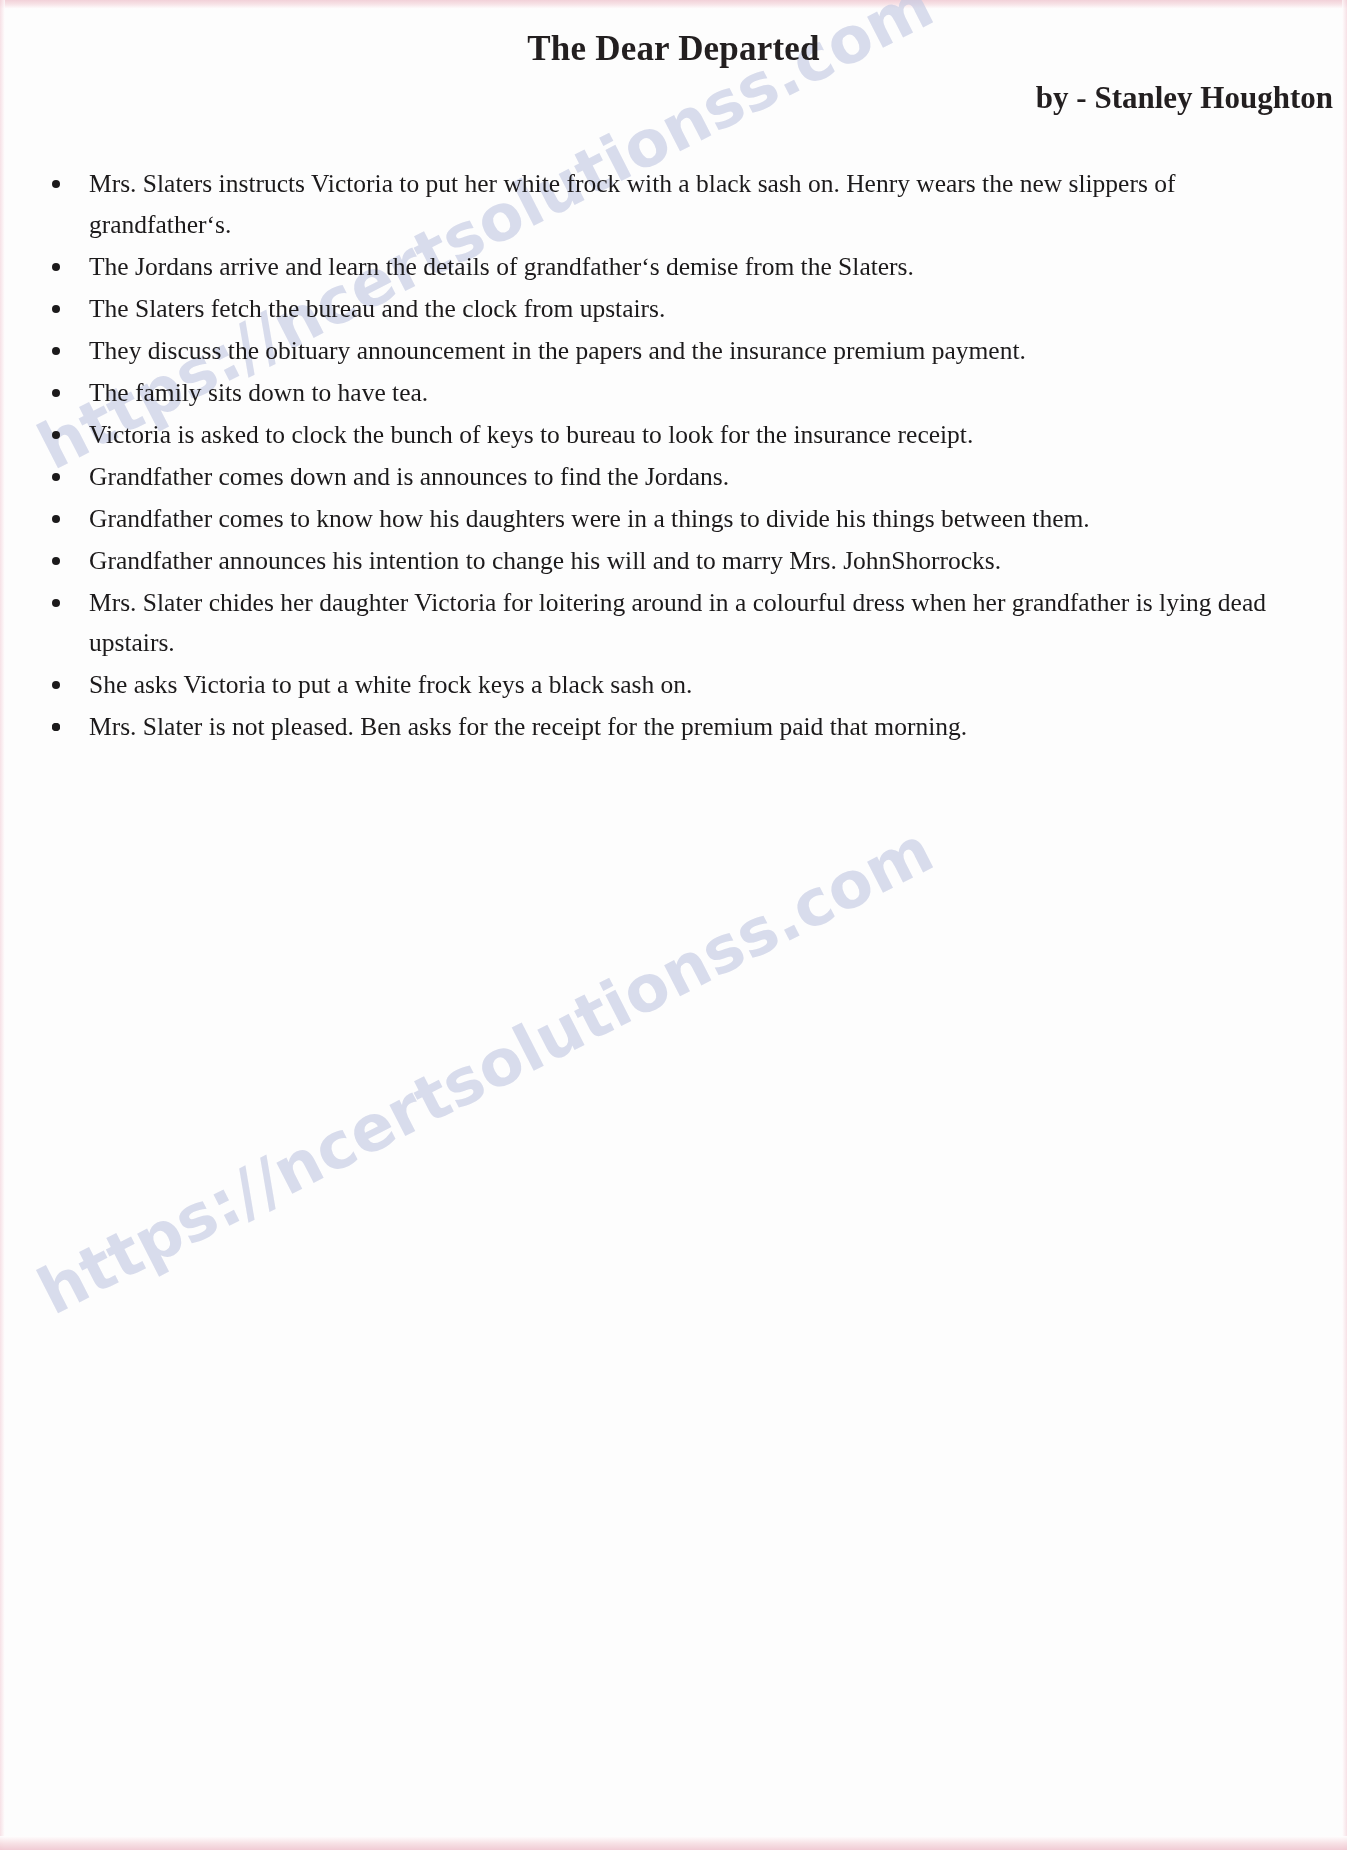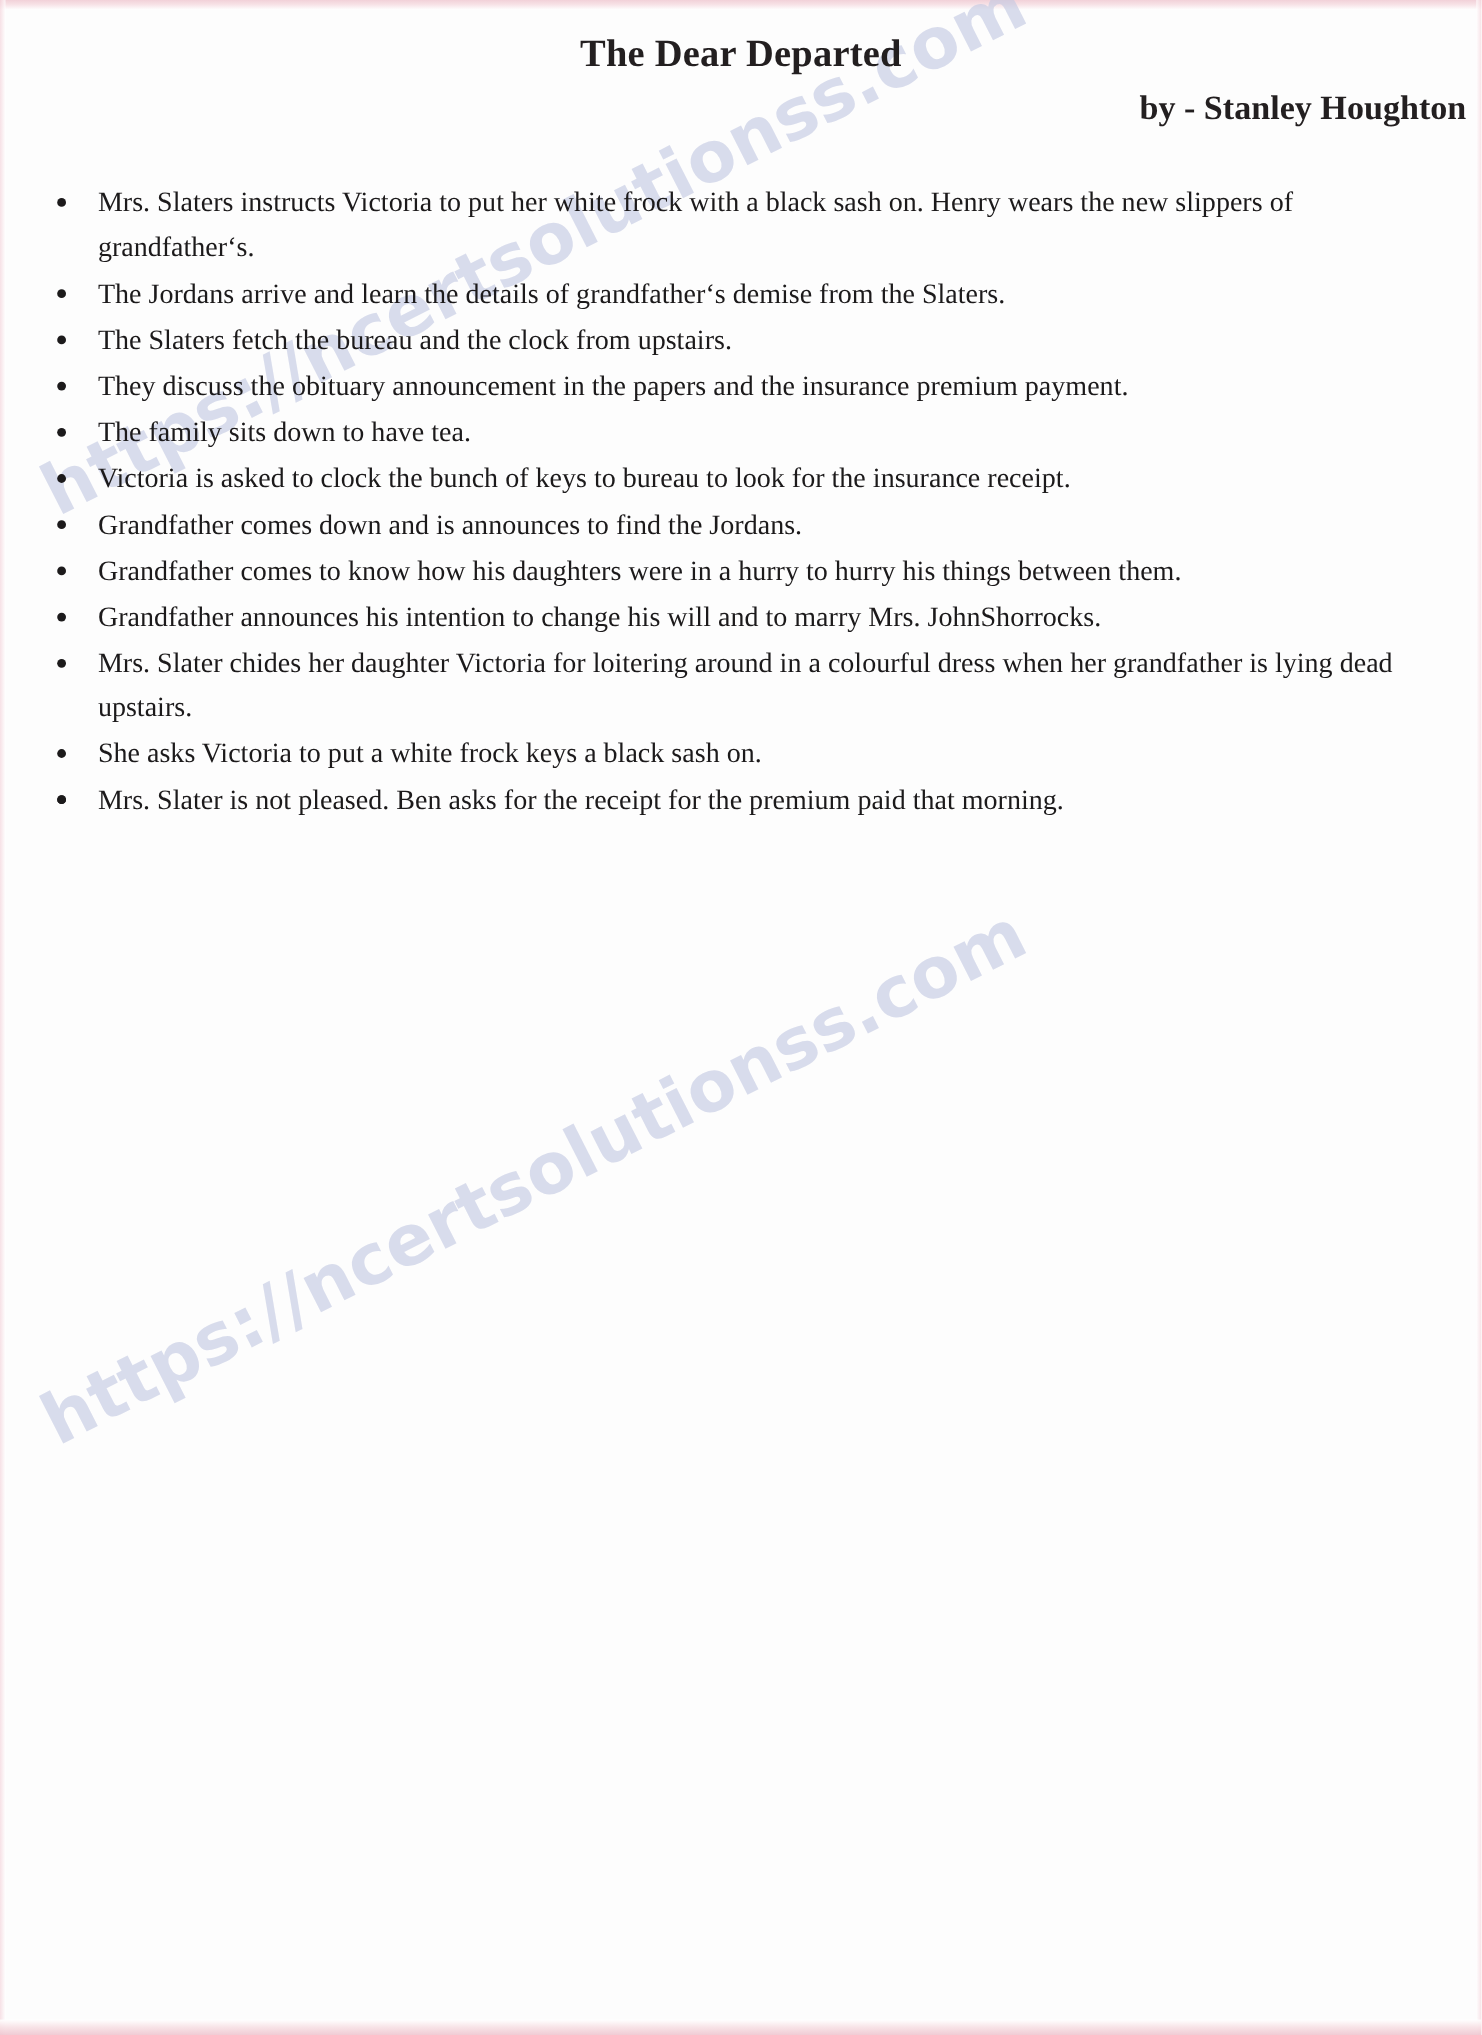--- a/index.html
+++ b/index.html
@@ -165,21 +165,21 @@
       <li class="bullet-item">
         <span class="dot"></span>
         <span>Victoria is asked to clock the bunch of keys to bureau to look for the insurance receipt.</span>
       </li>
       <li class="bullet-item">
         <span class="dot"></span>
         <span>Grandfather comes down and is announces to find the Jordans.</span>
       </li>
       <li class="bullet-item">
         <span class="dot"></span>
-        <span>Grandfather comes to know how his daughters were in a hurry to hurry his things between them.</span>
+        <span>Grandfather comes to know how his daughters were in a things to divide his things between them.</span>
       </li>
       <li class="bullet-item">
         <span class="dot"></span>
         <span>Grandfather announces his intention to change his will and to marry Mrs. JohnShorrocks.</span>
       </li>
       <li class="bullet-item">
         <span class="dot"></span>
         <span>Mrs. Slater chides her daughter Victoria for loitering around in a colourful dress when her grandfather is lying dead upstairs.</span>
       </li>
       <li class="bullet-item">

